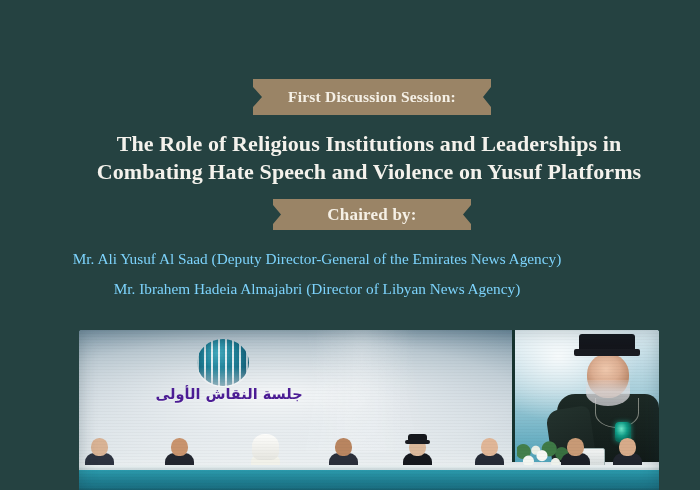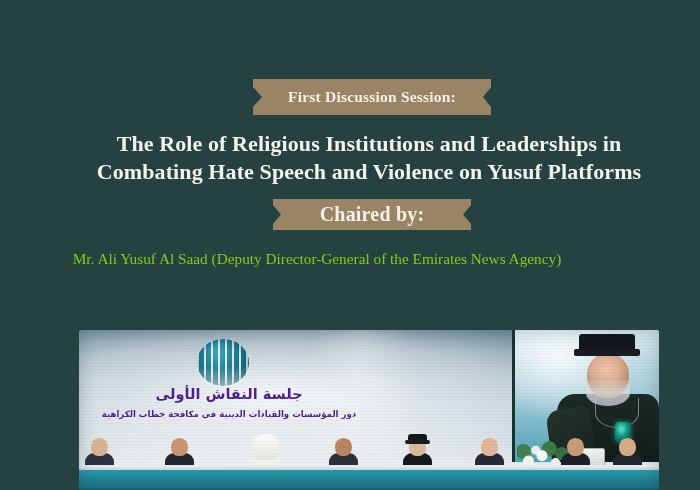--- a/index.html
+++ b/index.html
@@ -33,21 +33,21 @@
     left:234px; top:79px;
     width:238px; height:36px;
     font-size:15.5px;
     clip-path:polygon(
       0 0, 238px 0, 238px 8px, 230px 18px, 238px 28px, 238px 36px,
       0 36px, 0 28px, 9px 18px, 0 8px);
   }
   .ribbon.chaired {
     left:254px; top:199px;
     width:198px; height:31px;
-    font-size:20px;
+    font-size:17px;
     clip-path:polygon(
       0 0, 198px 0, 198px 6px, 190px 15.5px, 198px 25px, 198px 31px,
       0 31px, 0 25px, 8px 15.5px, 0 6px);
   }
 
   
   .headline {
     position:absolute;
     left:0; top:130px;
     width:700px;
@@ -60,21 +60,21 @@
     letter-spacing:.1px;
   }
   .headline .l { display:block; }
 
   
   .chairs {
     position:absolute;
     left:0; top:244px;
     width:596px;
     text-align:center;
-    color:#84cc16;
+    color:#7dd3fc;
     font-family:"Liberation Serif", serif;
     font-size:15.3px;
     line-height:30px;
     font-weight:normal;
   }
   .chairs .n { display:block; }
 
   
   .photo {
     position:absolute;
@@ -280,31 +280,31 @@
     <span class="l">The Role of Religious Institutions and Leaderships in</span>
     <span class="l">Combating Hate Speech and Violence on Yusuf Platforms</span>
   </div>
 
   <div class="ribbon chaired">
     <span>Chaired by:</span>
   </div>
 
   <div class="chairs">
     <span class="n">Mr. Ali Yusuf Al Saad (Deputy Director-General of the Emirates News Agency)</span>
+    <span class="n">Mr. Ibrahem Hadeia Almajabri (Director of Libyan News Agency)</span>
   </div>
 
   <div class="photo">
     <div class="wall"></div>
     <div class="rays"></div>
 
     <div class="emblem"></div>
 
     <div class="ar ar-title">جلسة النقاش الأولى</div>
     <div class="ar ar-sub">
-      <div>دور المؤسسات والقيادات الدينية في مكافحة خطاب الكراهية</div>
     </div>
 
     <div class="inset">
       <div class="bg"></div>
       <div class="priest">
         <div class="p-body"></div>
         <div class="p-chain"></div>
         <div class="p-pendant"></div>
         <div class="p-head"></div>
         <div class="p-beard"></div>

